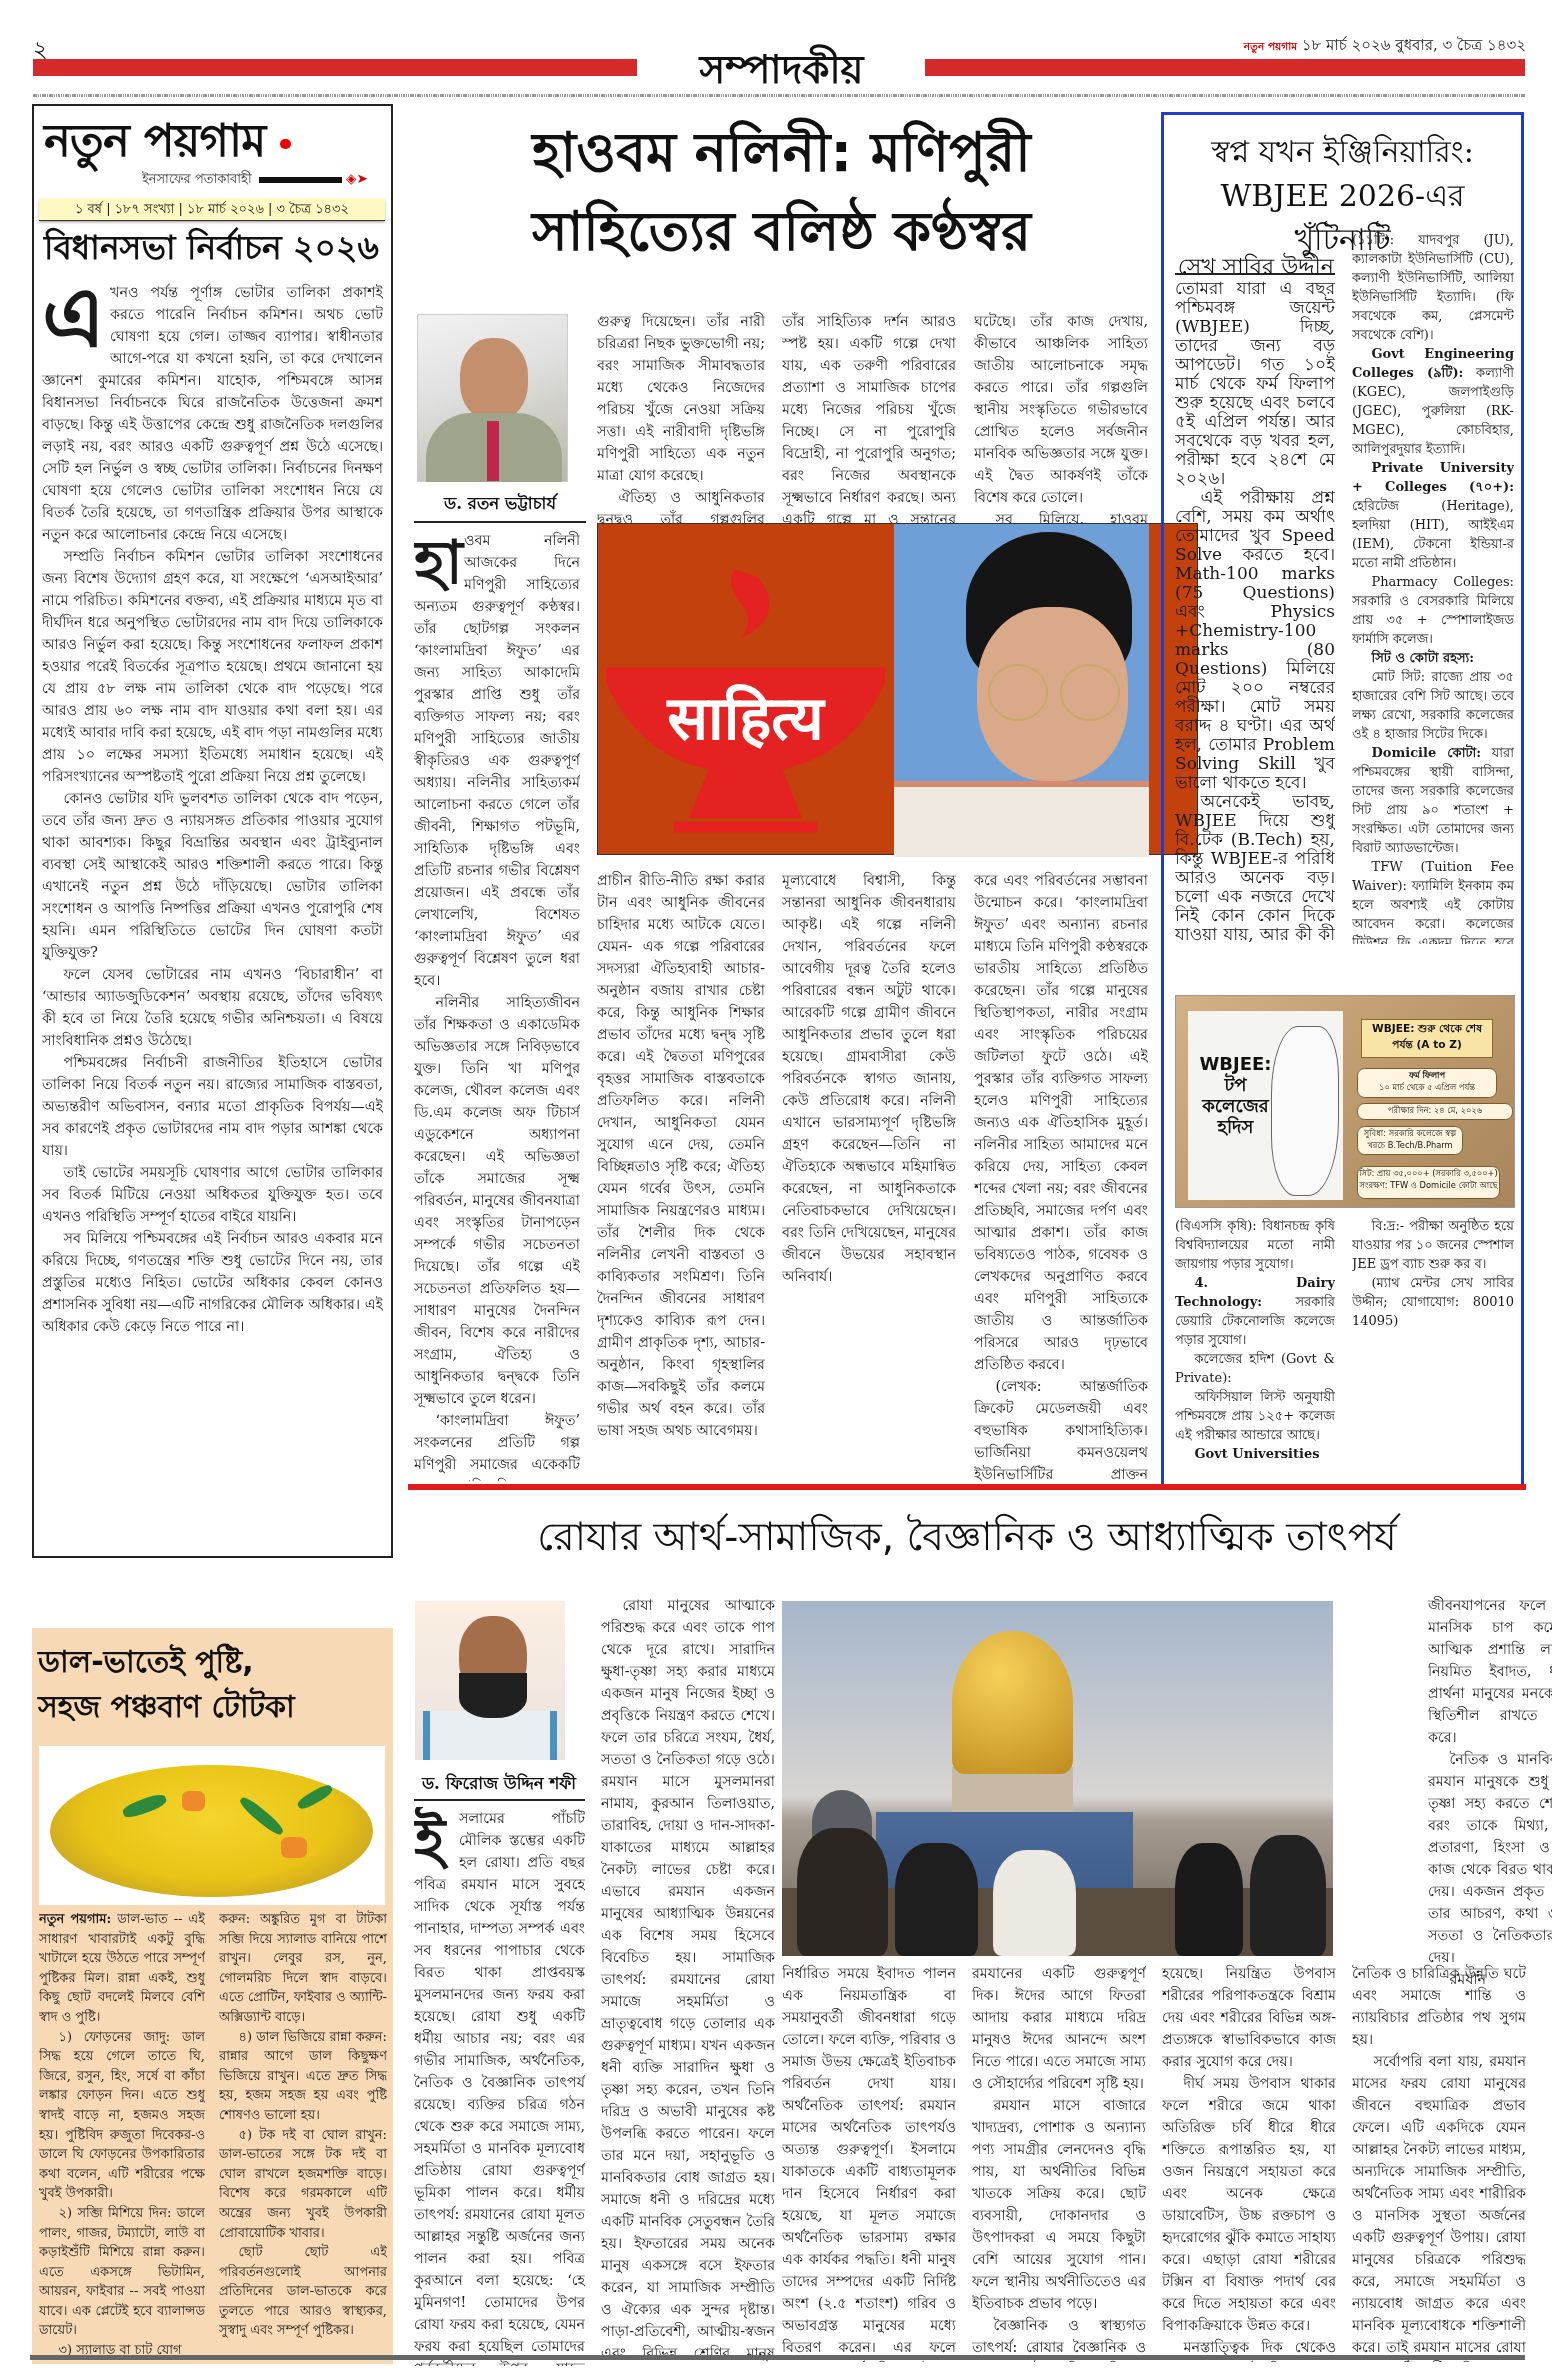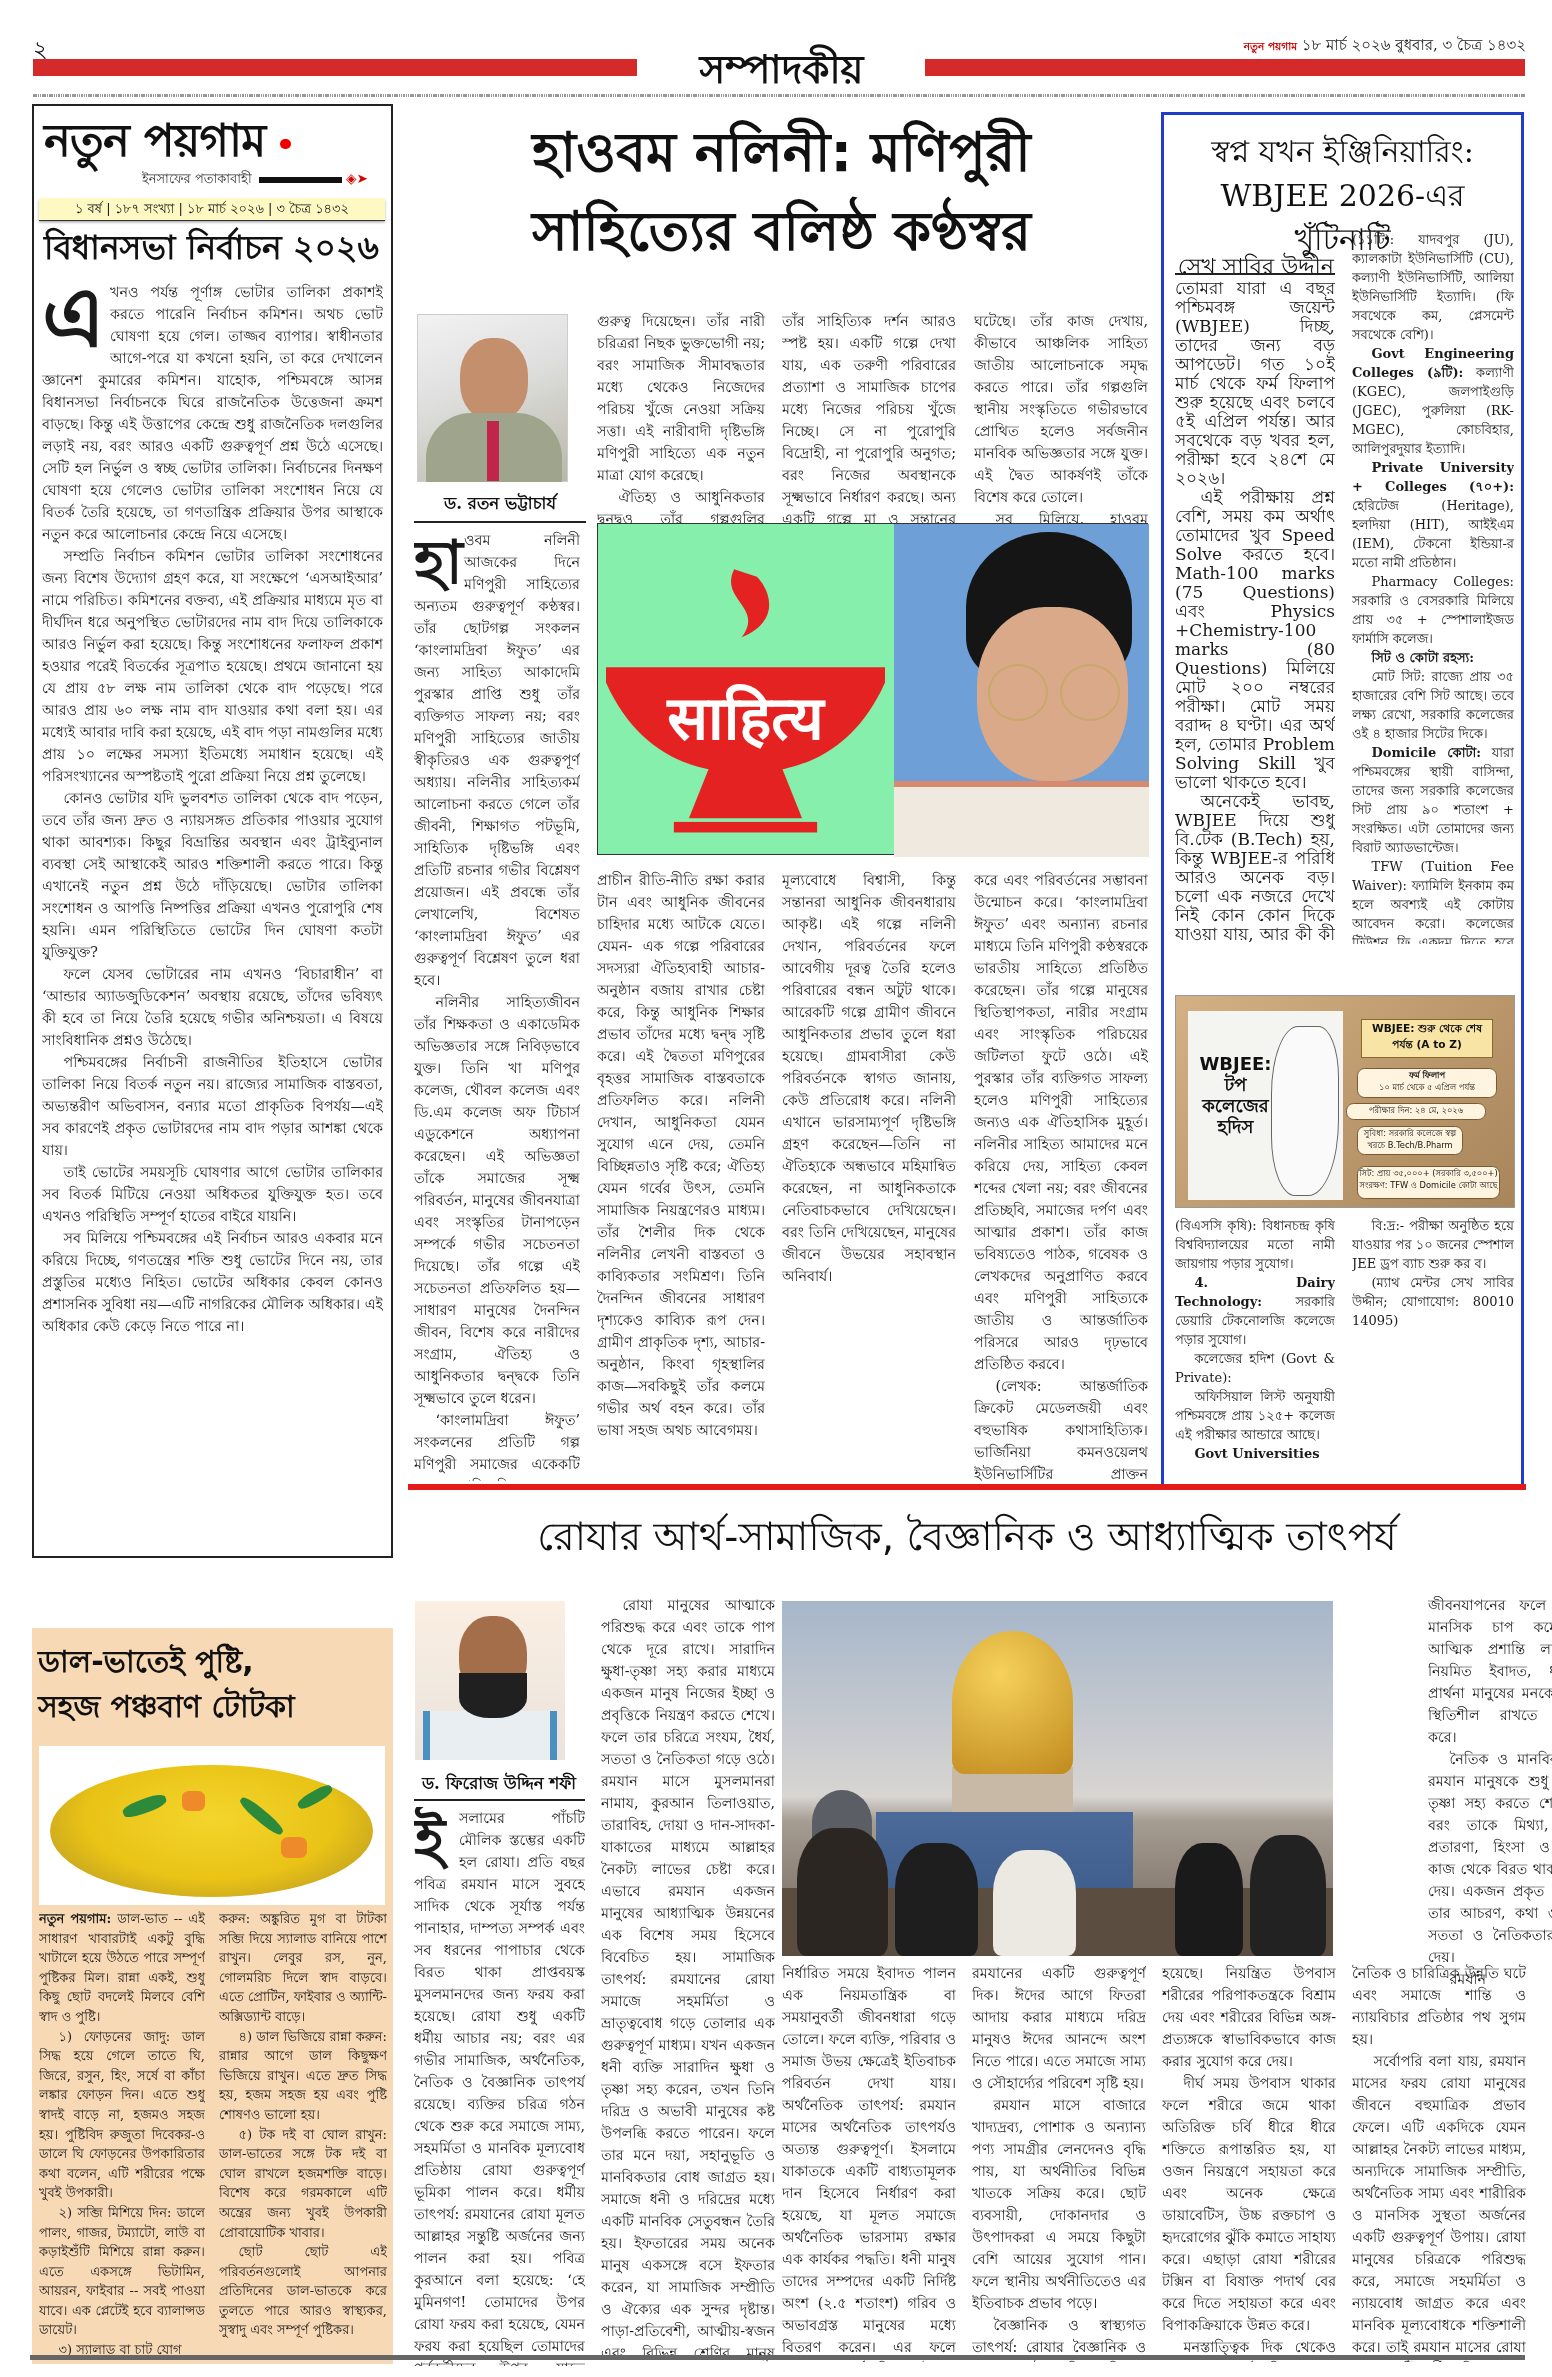--- a/index.html
+++ b/index.html
@@ -34,21 +34,21 @@
   #author1-photo .face{position:absolute;left:42px;top:22.7px;width:68px;height:83px;border-radius:45%;background:#c48f6d}
   #author1-photo .coat{position:absolute;left:7.6px;top:98px;width:136px;height:69px;background:#9fa58d;border-radius:45px 45px 0 0}
   #author1-photo .tie{position:absolute;left:69px;top:106px;width:12px;height:60px;background:#c0264a}
   #author1-name{left:417px;top:491px;width:166px;text-align:center;font-size:16.6px;font-weight:bold}
   #author1-rule{left:414px;top:521px;width:172px;height:1.5px;background:#222}
   #hawom-col1{left:414px;top:529px;width:166px;height:952px;overflow:hidden}
   #hawom-col1 .dc{float:left;width:50px;height:66px}
   #hawom-col2{left:597px;top:310px;width:168px;height:215px;overflow:hidden}
   #hawom-col3{left:782px;top:310px;width:174px;height:215px;overflow:hidden}
   #hawom-col4{left:974px;top:310px;width:174px;height:215px;overflow:hidden}
-  #sahitya-image{left:597px;top:523px;width:551px;height:332px;border:0.8px solid #333;background:#86efac}
+  #sahitya-image{left:597px;top:523px;width:601px;height:332px;border:0.8px solid #333;background:#c2410c}
   #sahitya-logo{position:absolute;left:7.6px;top:30px;width:279px;height:287px}
   #nalini-photo{position:absolute;left:296px;top:0;width:255px;height:332px;background:#6e9fd6}
   #nalini-photo .hair{position:absolute;left:72px;top:7.6px;width:166px;height:151px;border-radius:50% 50% 30% 30%;background:#151515}
   #nalini-photo .face{position:absolute;left:83px;top:83px;width:151px;height:174px;border-radius:45%;background:#d9a98a}
   #nalini-photo .shawl{position:absolute;left:0;top:257px;width:255px;height:76px;background:#efe9df;border-top:6px solid #d68a70}
   #nalini-photo .glass1{position:absolute;left:94px;top:140px;width:60px;height:57px;border:2.3px solid #c9a86a;border-radius:50%}
   #nalini-photo .glass2{position:absolute;left:166px;top:140px;width:60px;height:57px;border:2.3px solid #c9a86a;border-radius:50%}
   #hawom-col2b{left:597px;top:869px;width:168px;height:612px;overflow:hidden}
   #hawom-col3b{left:782px;top:869px;width:174px;height:612px;overflow:hidden}
   #hawom-col4b{left:974px;top:869px;width:174px;height:612px;overflow:hidden}
@@ -215,21 +215,21 @@
   <div class="corkboard"></div>
   <div class="poster">
     <div class="poster-title">WBJEE: টপ কলেজের হদিস</div>
     <div class="poster-map"></div>
   </div>
   <div class="banner">WBJEE: শুরু থেকে শেষ পর্যন্ত (A to Z)</div>
   <div class="bubble" style="left:181px;top:72px;width:140px;height:30px">
       <div class="b">ফর্ম ফিলাপ</div>
       <div>১০ মার্চ থেকে ৫ এপ্রিল পর্যন্ত</div>
     </div>
-  <div class="bubble" style="left:170px;top:107px;width:140px;height:16.6px">পরীক্ষার দিন: ২৪ মে, ২০২৬</div>
+  <div class="bubble" style="left:181px;top:107px;width:156px;height:16.6px">পরীক্ষার দিন: ২৪ মে, ২০২৬</div>
   <div class="bubble" style="left:181px;top:130px;width:106px;height:29px">সুবিধা: সরকারি কলেজে স্বল্প খরচে B.Tech/B.Pharm</div>
   <div class="bubble" style="left:181px;top:170px;width:143px;height:33px">
       <div>সিট: প্রায় ৩৫,০০০+ (সরকারি ৩,৫০০+)</div>
       <div>সংরক্ষণ: TFW ও Domicile কোটা আছে</div>
     </div>
 </div>
 <div class="abs txt" id="wbjee-col1b">
   <p class="noind">(বিএসসি কৃষি): বিধানচন্দ্র কৃষি বিশ্ববিদ্যালয়ের মতো নামী জায়গায় পড়ার সুযোগ।</p>
   <p><span class="b">4. Dairy Technology:</span> <span>সরকারি ডেয়ারি টেকনোলজি কলেজে পড়ার সুযোগ।</span></p>
   <p>কলেজের হদিশ (Govt &amp; Private):</p>

